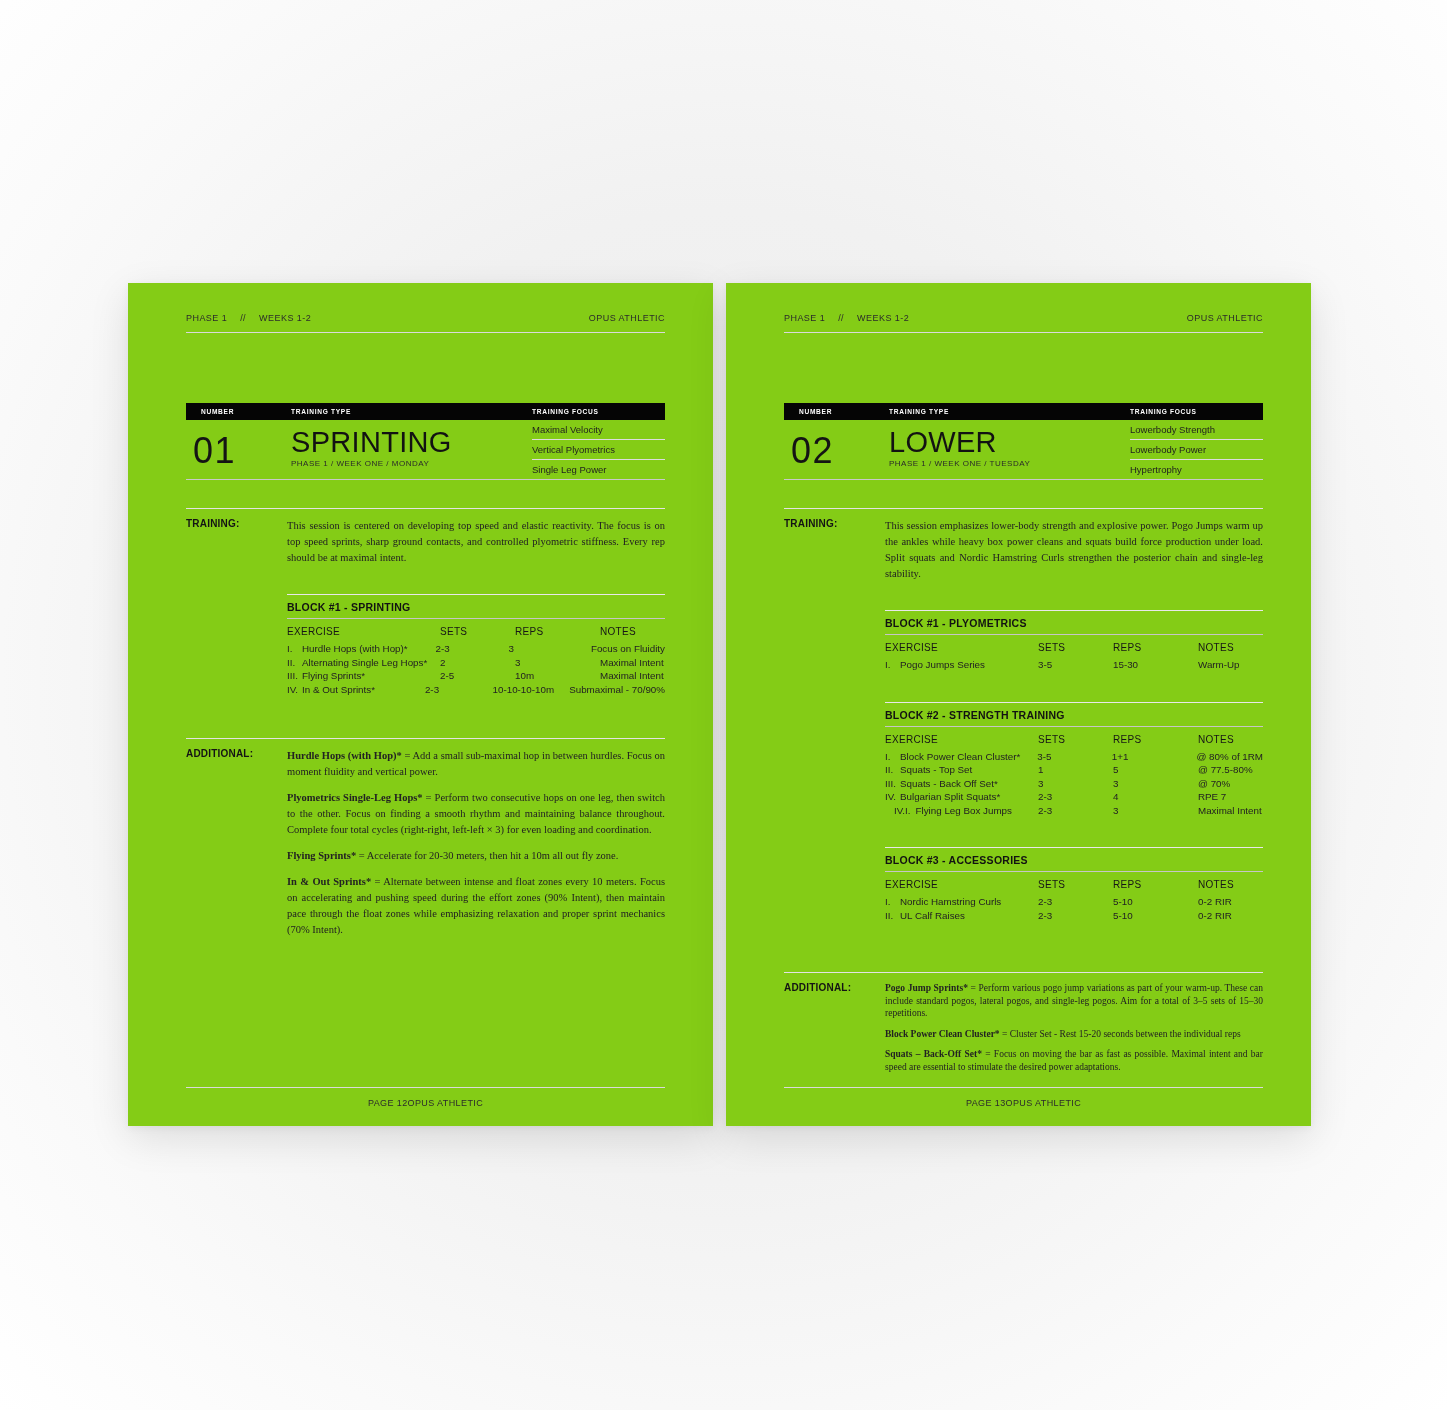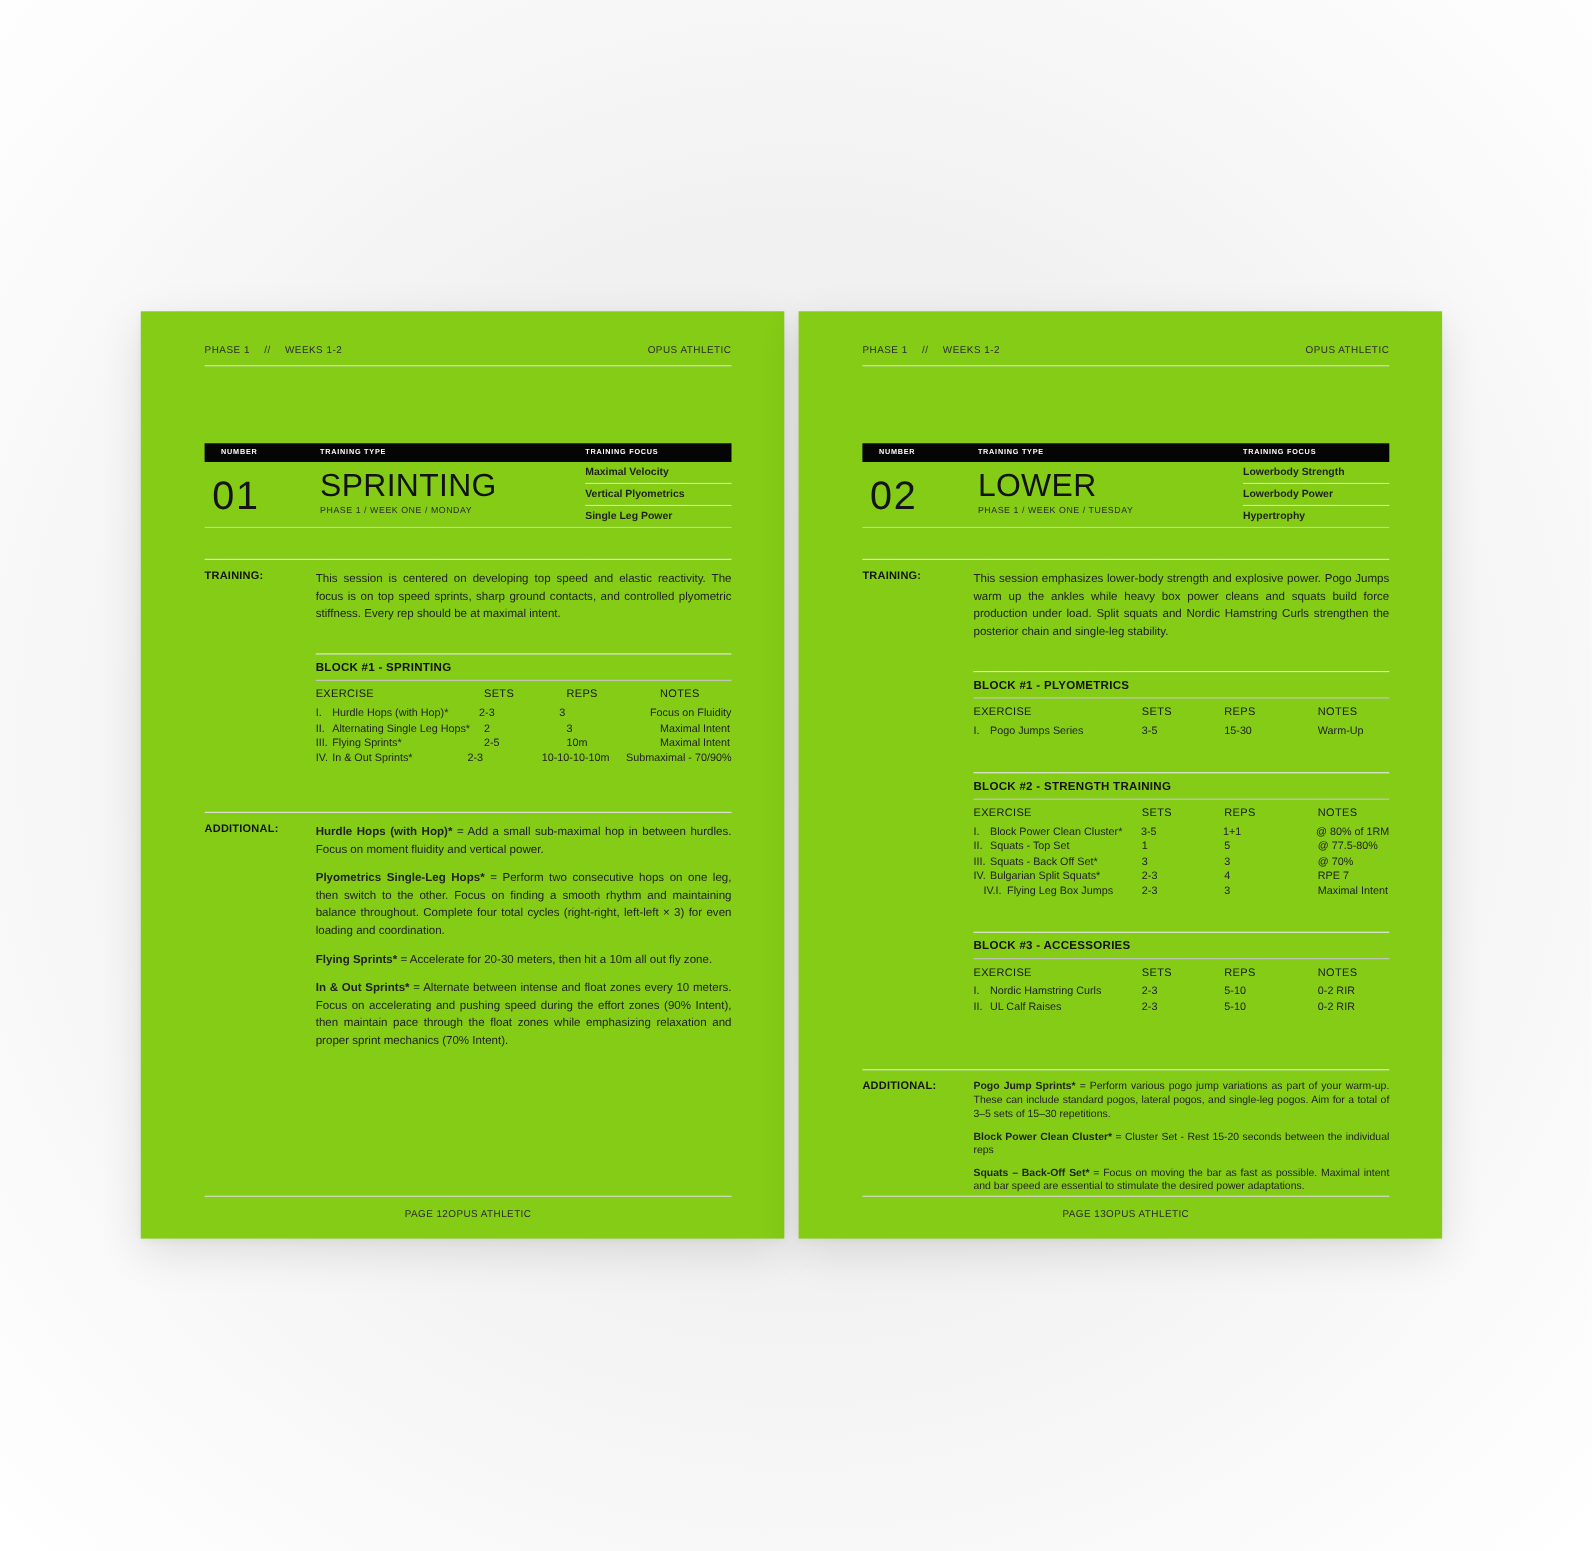--- a/index.html
+++ b/index.html
@@ -29,28 +29,28 @@
   .tb-bar .col2{width:241px;}
   .tb-bar .col3{flex:1;}
   .tb-body{display:flex;border-bottom:1px solid #c9c9c9;height:59px;}
   .tb-number{width:105px;box-sizing:border-box;padding-left:7px;font-size:36px;font-weight:200;
     letter-spacing:1.5px;line-height:61px;color:#141414;}
   .tb-titlewrap{width:241px;padding-top:8px;box-sizing:border-box;}
   .tb-title{font-size:29px;line-height:29px;font-weight:300;letter-spacing:0.3px;color:#121212;}
   .tb-subtitle{font-size:8px;letter-spacing:0.5px;color:#2a2a2a;margin-top:2px;}
   .tb-focus{flex:1;display:flex;flex-direction:column;}
   .tb-focus-item{flex:1;display:flex;align-items:center;font-size:9.5px;color:#1f1f1f;
-    border-bottom:1px solid #dcdcdc;font-weight:bold;}
+    border-bottom:1px solid #dcdcdc;}
   .tb-focus-item:last-child{border-bottom:none;}
 
   
   .section{display:flex;border-top:1px solid #e3e3e3;padding-top:9px;}
   .training-section{margin-top:28px;}
   .section-label{width:101px;flex-shrink:0;font-size:10px;font-weight:bold;letter-spacing:0.2px;color:#141414;}
-  .section-body{flex:1;font-size:10.5px;line-height:16px;text-align:justify;color:#222;}
+  .section-body{flex:1;font-size:10.5px;line-height:16px;text-align:justify;color:#222;font-family:Liberation Serif, serif;}
 
   
   .blocks{margin-left:101px;margin-top:28px;}
   .block{border-top:1px solid #e8e8e8;}
   .block + .block{margin-top:30px;}
   .block-title{font-size:10.5px;font-weight:bold;letter-spacing:0.25px;color:#121212;
     padding:6px 0 5px;border-bottom:1px solid #c6c6c6;}
   .thead,.trow{display:flex;}
   .thead{padding:7px 0 5px;font-size:10px;letter-spacing:0.3px;color:#161616;font-weight:500;}
   .trow{font-size:9.8px;line-height:13.5px;color:#222;}

